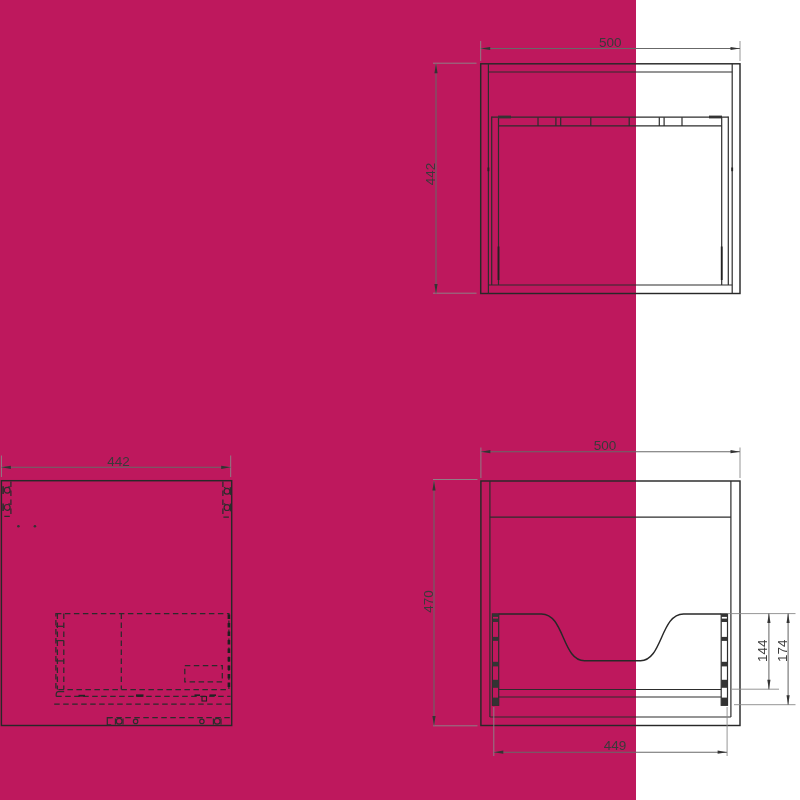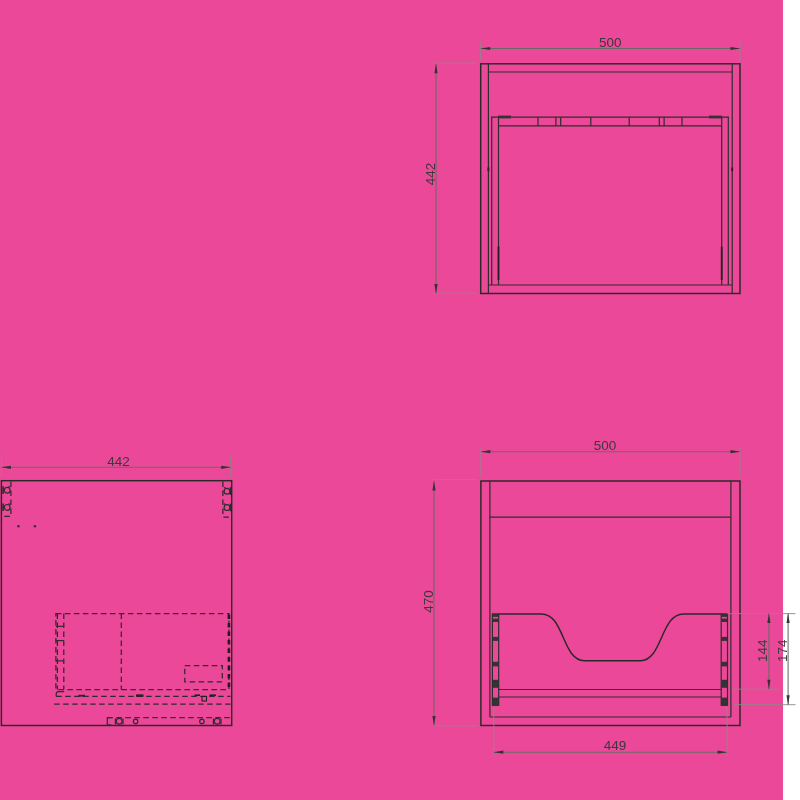--- a/index.html
+++ b/index.html
@@ -1,16 +1,16 @@
 <!DOCTYPE html>
 <html><head>
 <meta charset="utf-8">
 <style>
 html,body{margin:0;padding:0;background:#ffffff;}
-#page{width:783px;height:800px;background:#ec4899;position:relative;}
+#page{width:636px;height:800px;background:#be185d;position:relative;}
 svg{position:absolute;top:0;left:0;}
 text{font-family:"Liberation Sans",sans-serif;fill:#3a3a3a;font-size:13.5px;}
 .ln{stroke:#282828;stroke-width:1.45;fill:none;}
 .ln2{stroke:#2d2d2d;stroke-width:1.2;fill:none;}
 .dim{stroke:#686868;stroke-width:1.05;fill:none;}
 .ext{stroke:#8a8a8a;stroke-width:0.9;fill:none;}
 .arr{fill:#333333;stroke:none;}
 .dsh{stroke:#2b2b2b;stroke-width:1.25;fill:none;stroke-dasharray:5.5 3.5;}
 </style>
 </head>

